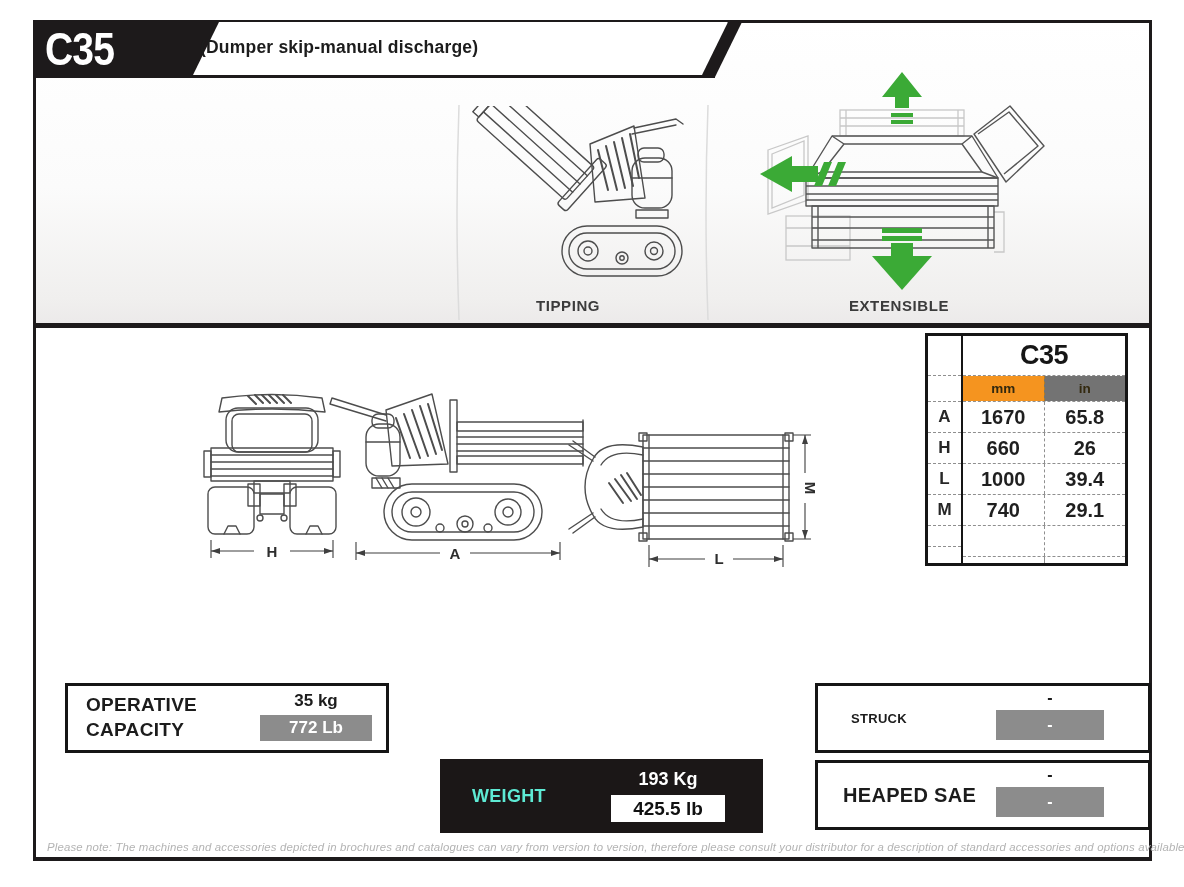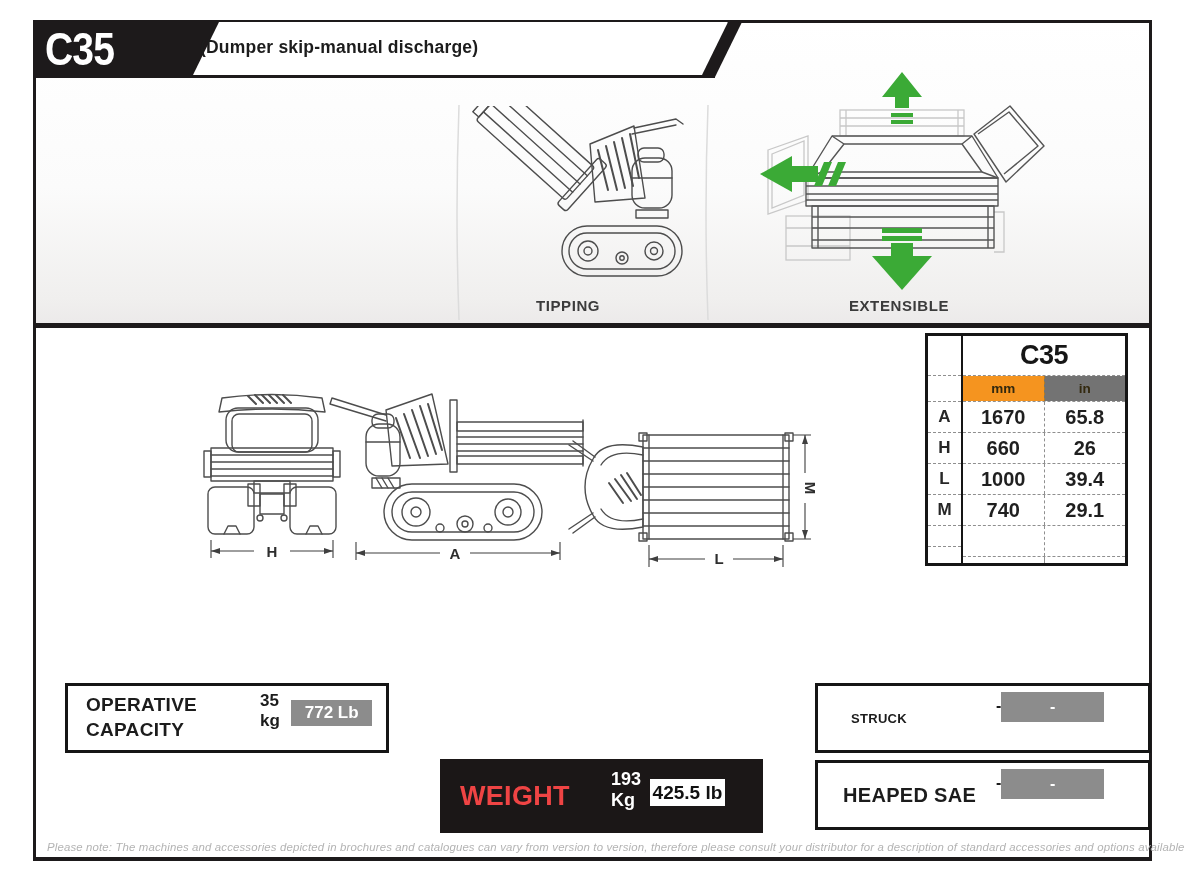--- a/index.html
+++ b/index.html
@@ -51,21 +51,21 @@
   .st-row { height:31px; display:flex; border-bottom:1.5px dashed #8f8f8f; }
   .st-c { flex:1; display:flex; align-items:center; justify-content:center; font-size:20px;
           font-weight:700; color:#1f1f1f; }
   .dl { border-left:1.5px dashed #8f8f8f; }
 
   
   .mbox { position:absolute; background:#fff; border:3px solid #151515; }
   .mbox.dark { background:#1b1717; border:none; }
   .mlabel { position:absolute; left:18px; top:50%; transform:translateY(-50%); font-weight:700;
             color:#1c1c1c; letter-spacing:.3px; }
-  .vcol { position:absolute; display:flex; flex-direction:row; align-items:center; }
+  .vcol { position:absolute; display:flex; flex-direction:column; align-items:center; }
   .kgv { font-weight:700; color:#1c1c1c; }
   .badge { display:flex; align-items:center; justify-content:center; font-weight:700; }
   .badge.gray { background:#8C8C8C; color:#fff; }
   .badge.white { background:#fff; color:#111; }
 
   
   .foot-note { left:47px; top:841px; width:1096px; font-size:11.4px; font-style:italic;
                color:#b3b3b3; letter-spacing:.15px; white-space:nowrap; }
 
   svg text { font-family:"Liberation Sans",sans-serif; }
@@ -316,21 +316,21 @@
       <div>OPERATIVE</div>
       <div>CAPACITY</div>
     </div>
     <div class="vcol" style="right:14px; top:5px; width:112px;">
       <span class="kgv" style="font-size:17px;">35 kg</span>
       <div class="badge gray" style="width:112px; height:26px; margin-top:4px; font-size:17px;">772 Lb</div>
     </div>
   </div>
 
   <div class="mbox dark" style="left:440px; top:759px; width:323px; height:74px;">
-    <div class="mlabel" style="left:20px; color:#ef4444; font-size:27px;">WEIGHT</div>
+    <div class="mlabel" style="left:32px; color:#5eead4; font-size:18px;">WEIGHT</div>
     <div class="vcol" style="right:38px; top:10px; width:114px;">
       <span class="kgv" style="font-size:18px; color:#fff;">193 Kg</span>
       <div class="badge white" style="width:114px; height:27px; margin-top:5px; font-size:19px;">425.5 lb</div>
     </div>
   </div>
 
   <div class="mbox" style="left:815px; top:683px; width:336px; height:70px;">
     <div class="mlabel" style="left:33px; font-size:13px;">STRUCK</div>
     <div class="vcol" style="right:44px; top:3px; width:108px;">
       <span class="kgv" style="font-size:16px;">-</span>

